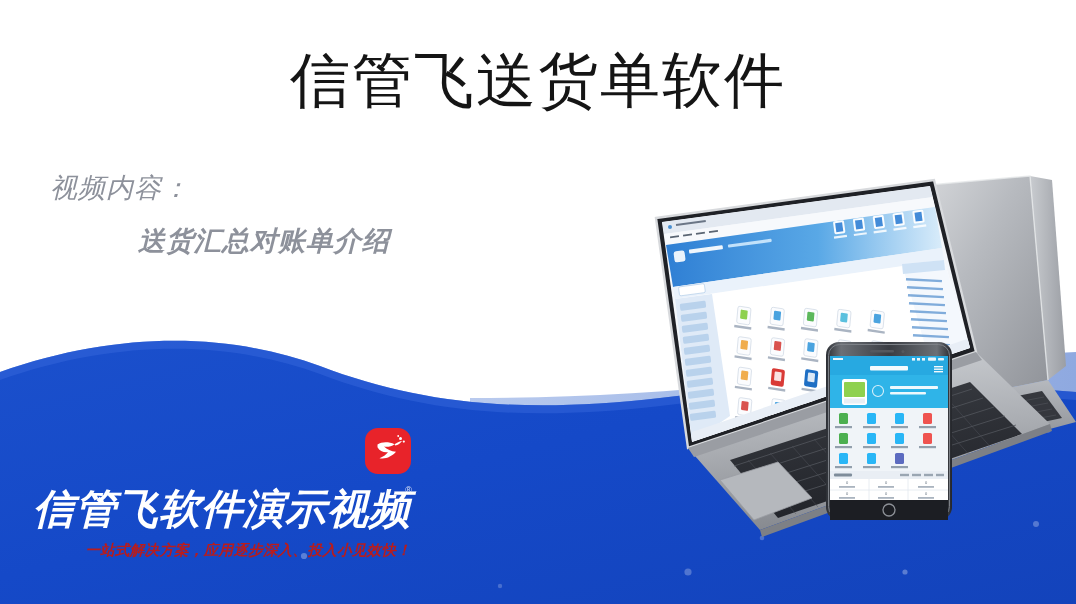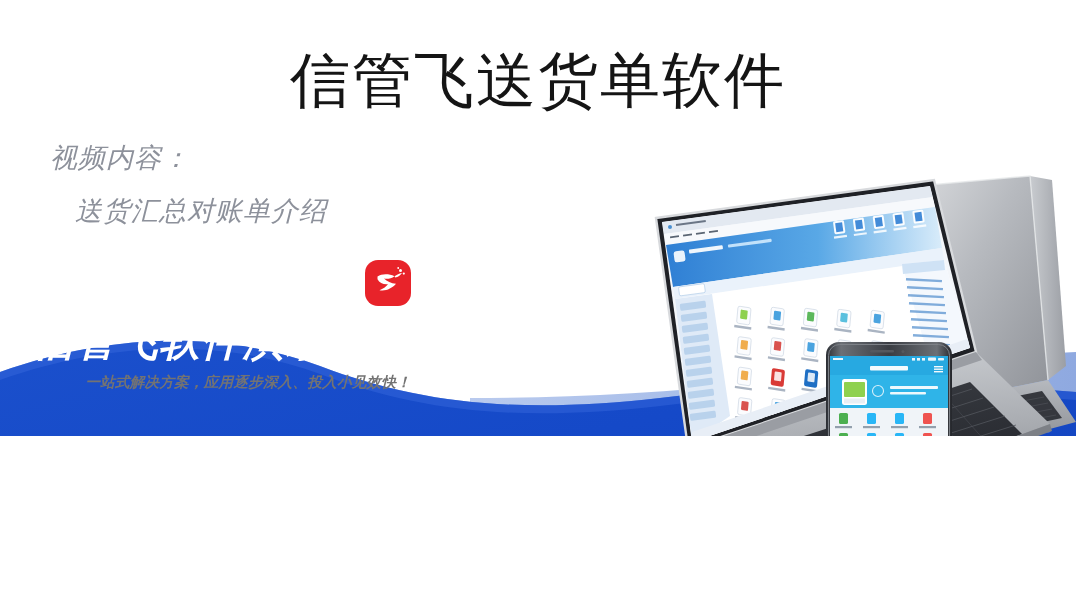--- a/index.html
+++ b/index.html
@@ -5,21 +5,21 @@
 <style>
   * { box-sizing: border-box; margin: 0; padding: 0; }
   html, body {
     width: 1076px; height: 604px;
     overflow: hidden;
     background: #ffffff;
     font-family: "Liberation Serif", "DejaVu Serif", serif;
   }
   #stage {
     position: relative;
-    width: 1076px; height: 436px;
+    width: 1076px; height: 604px;
     background: #ffffff;
     overflow: hidden;
   }
 
   
   #waves {
     position: absolute; left: 0; top: 0;
     width: 1076px; height: 604px;
   }
 
@@ -34,37 +34,38 @@
     line-height: 1.05;
     letter-spacing: 2px;
     color: #151515;
     font-weight: 400;
     white-space: nowrap;
   }
 
   
   #sub-block {
     position: absolute;
-    left: 50px; top: 140px;
+    left: 50px; top: 170px;
     font-family: "Liberation Sans", "DejaVu Sans", sans-serif;
     color: #8d919b;
     font-style: italic;
     font-weight: 400;
   }
   #sub-line1 {
     font-size: 27px;
     letter-spacing: 1px;
     white-space: nowrap;
   }
   #sub-line2 {
     font-size: 27px;
     letter-spacing: 1px;
     margin-top: 17px;
-    margin-left: 25px;
+    margin-left: 88px;
     white-space: nowrap;
+    font-weight: bold;
   }
 
   
   #devices {
     position: absolute;
     left: 430px; top: 170px;
     width: 646px; height: 370px;
   }
 
   
@@ -100,21 +101,21 @@
     font-style: normal;
     font-weight: normal;
     color: #ffffff;
     opacity: .85;
   }
   #brand-tag {
     font-family: "Liberation Sans", "DejaVu Sans", sans-serif;
     font-size: 14.5px;
     font-weight: bold;
     font-style: italic;
-    color: #737373;
+    color: #b91c1c;
     letter-spacing: .3px;
     line-height: 1;
     white-space: nowrap;
     margin-bottom: 5px;
     margin-left: 6px;
     text-align: right;
   }
 </style>
 </head>
 <body>

